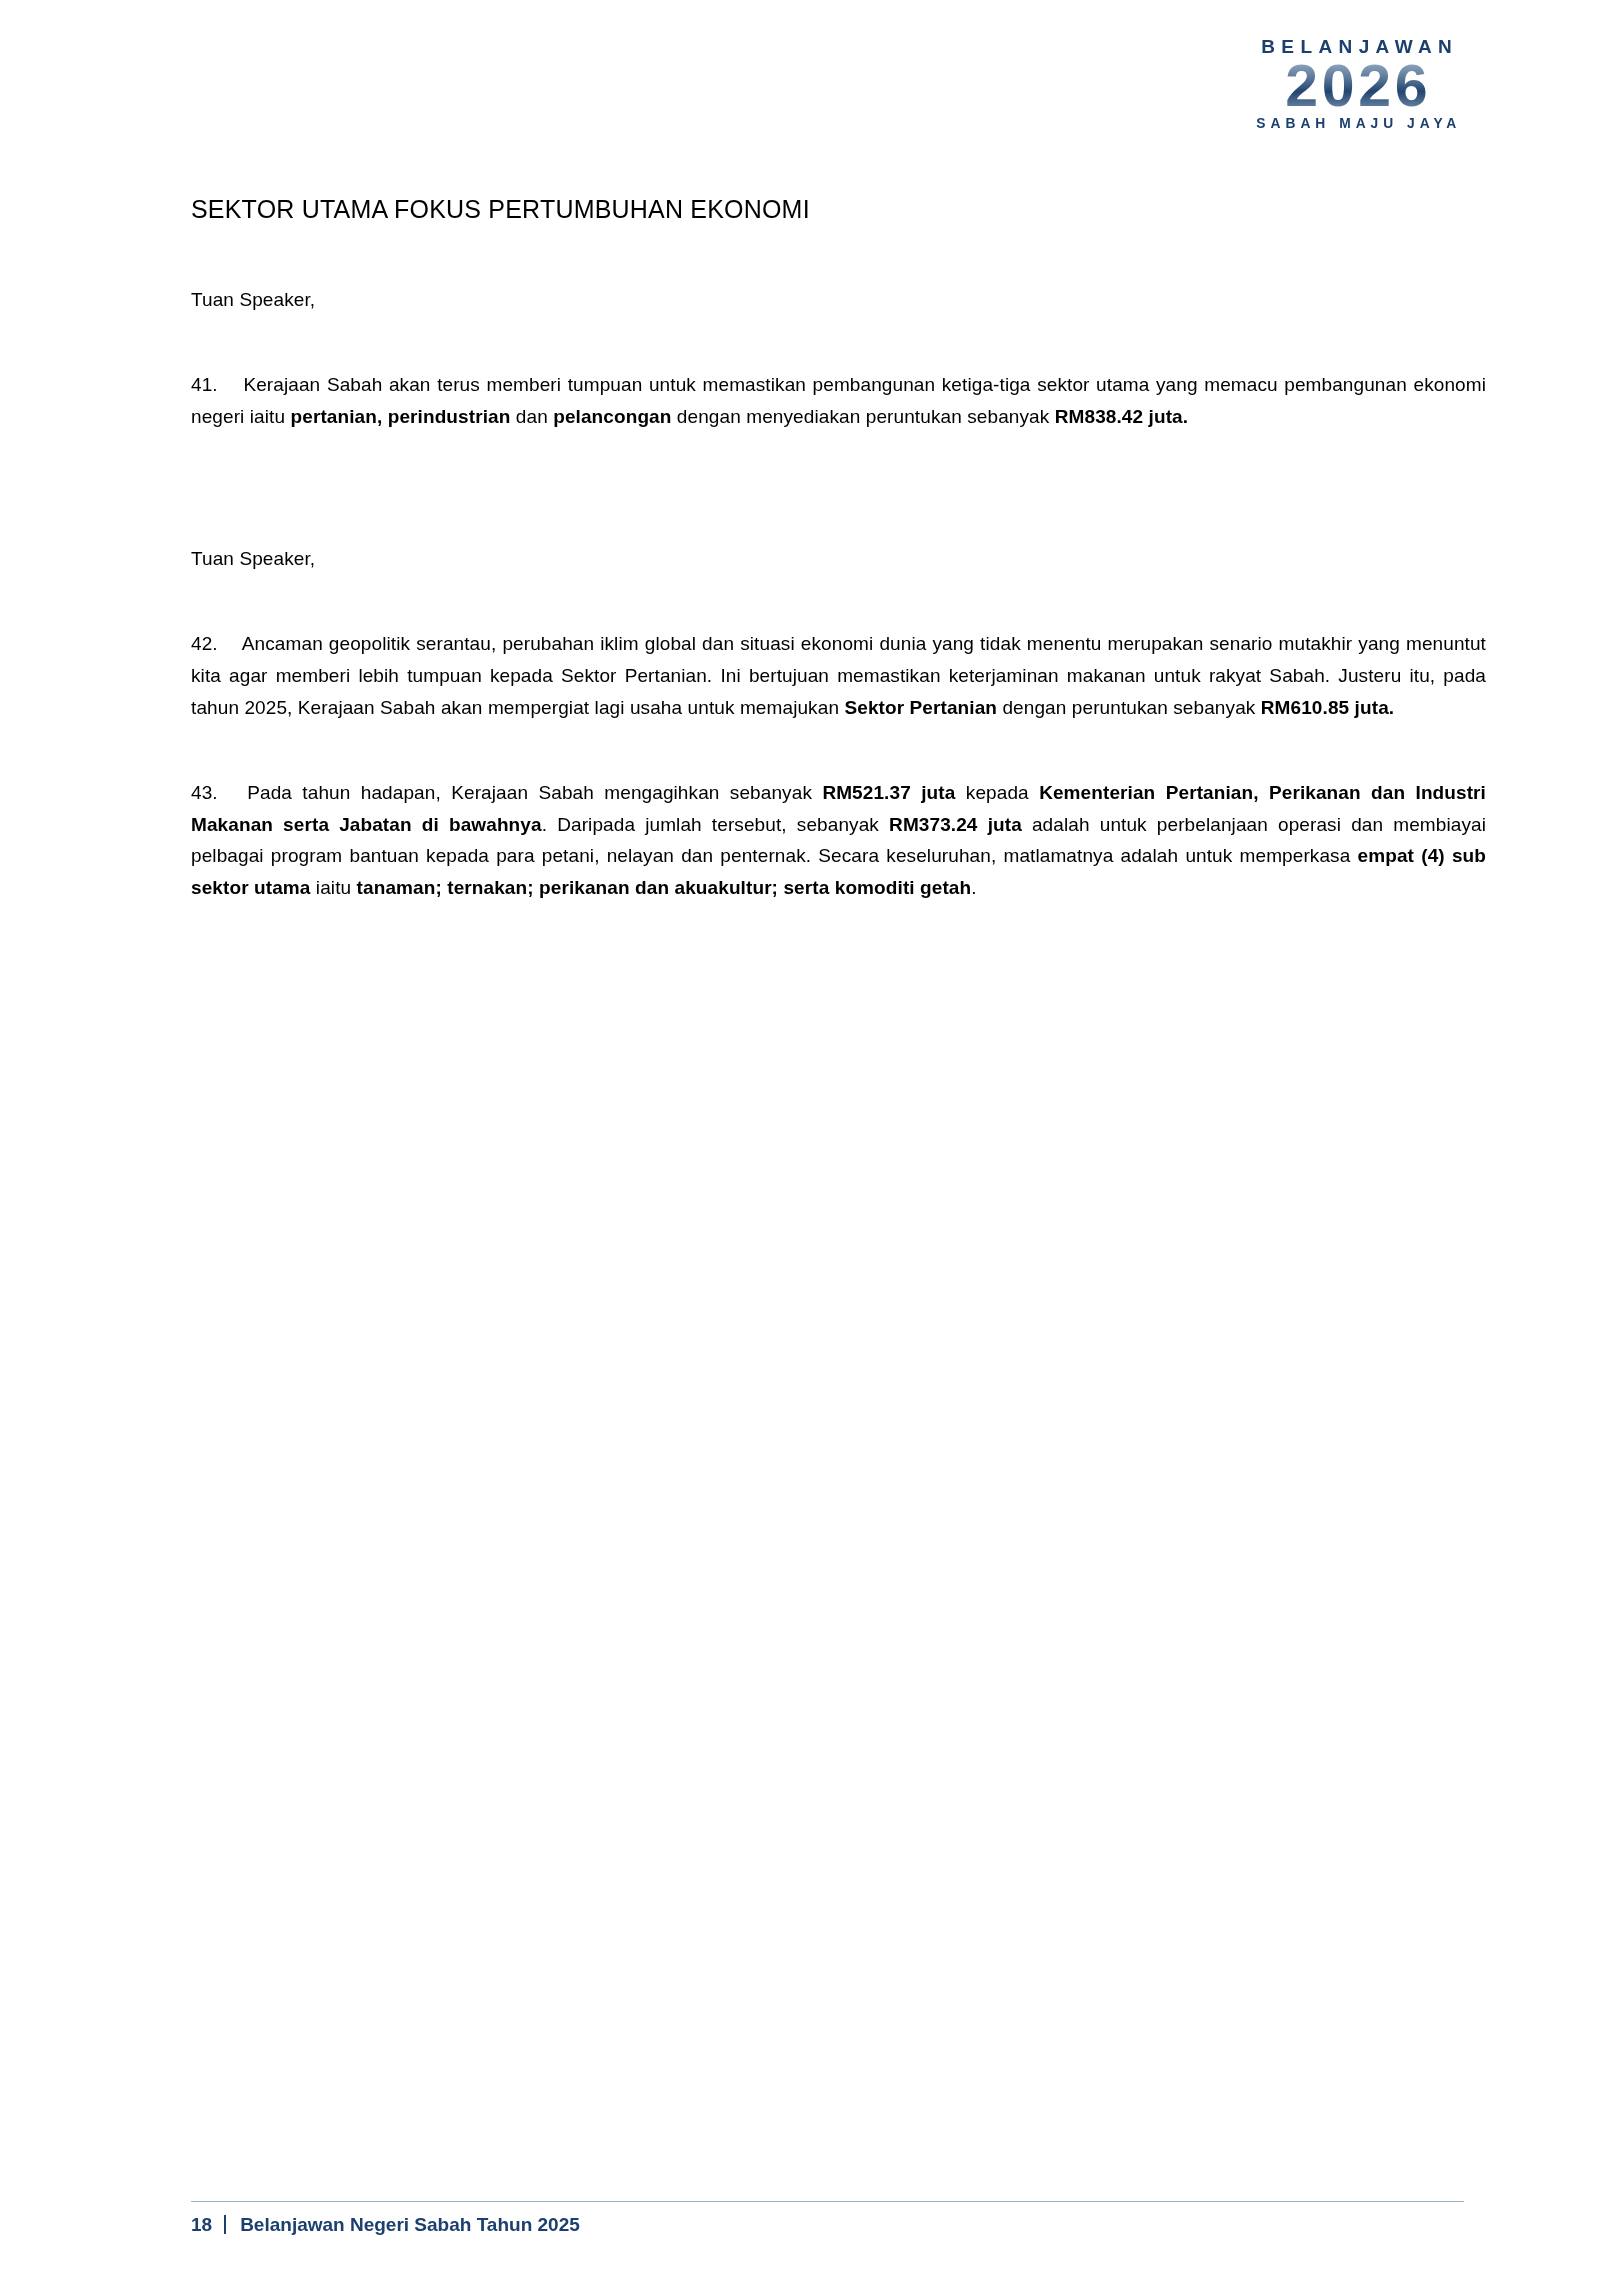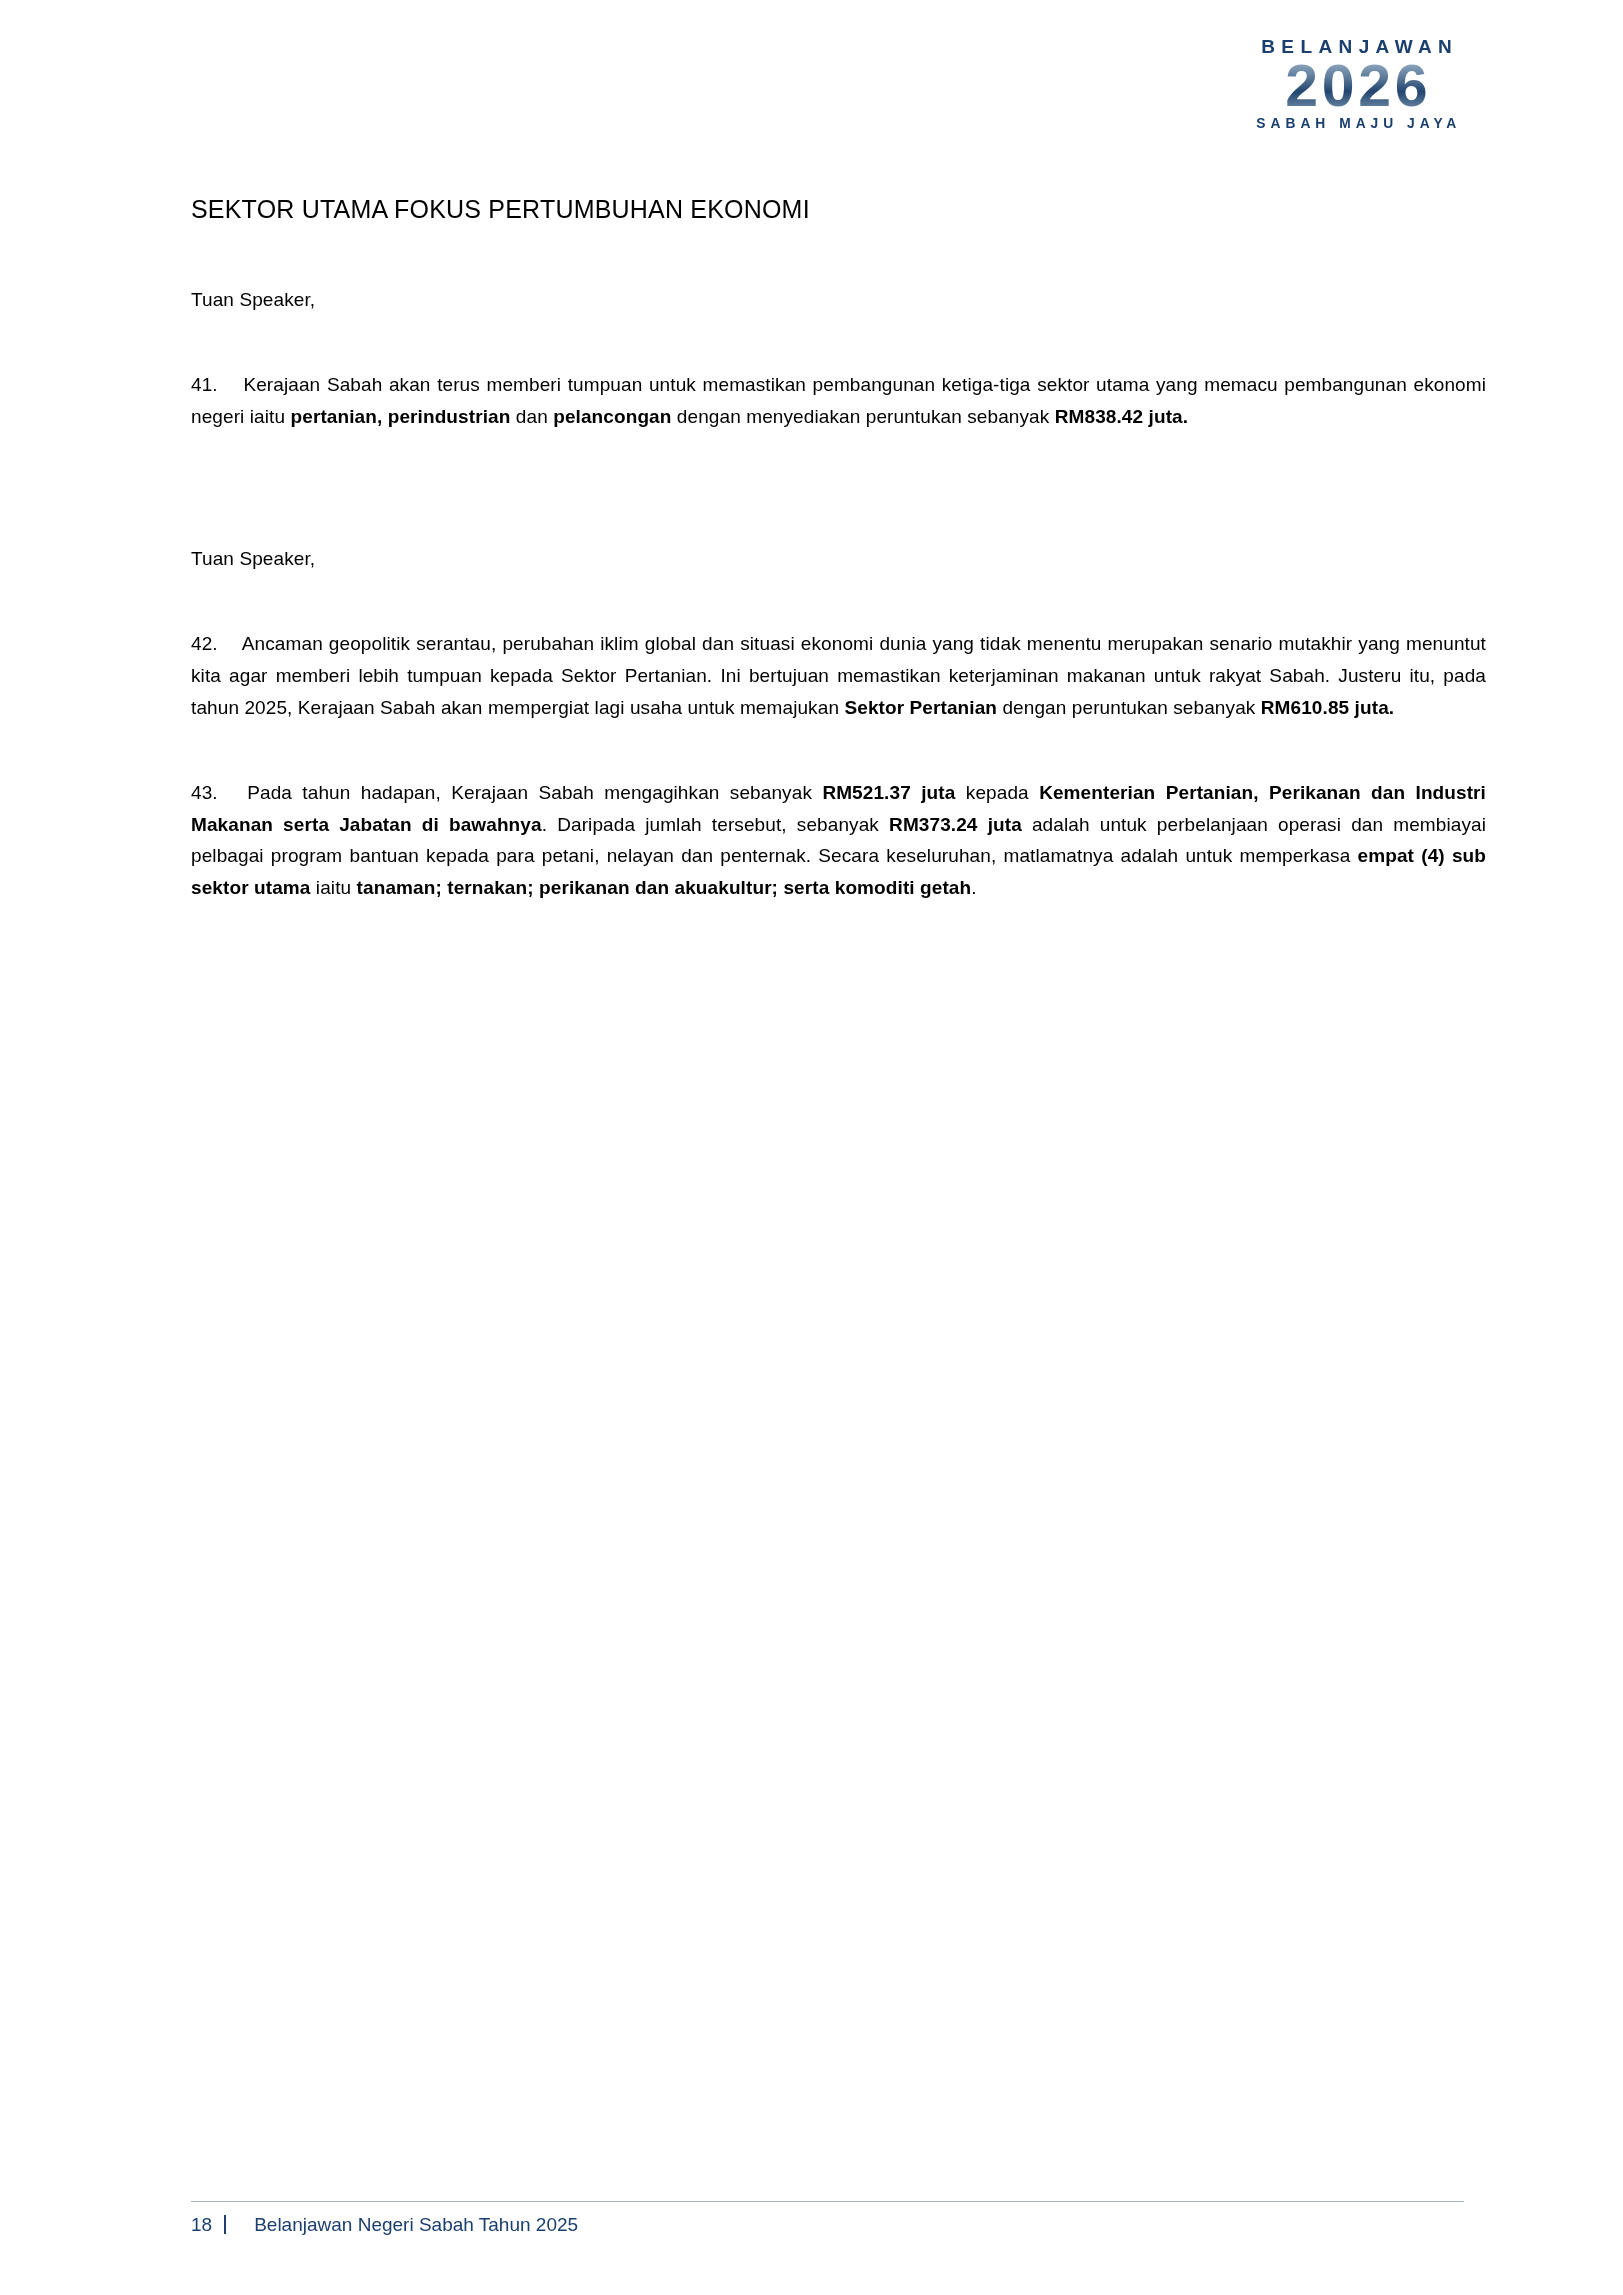--- a/index.html
+++ b/index.html
@@ -104,31 +104,31 @@
   }
   .footer-rule {
     border: none;
     border-top: 1.8px solid #9fb0c4;
     margin: 0 0 13px 0;
   }
   .footer-line {
     display: flex;
     align-items: center;
     font-size: 19px;
-    font-weight: normal;
+    font-weight: bold;
     color: #1b3f6e;
   }
   .footer-page {
     color: #1b3f6e;
     padding-right: 12px;
     border-right: 2.8px solid #1b3f6e;
     line-height: 1;
   }
   .footer-title {
-    padding-left: 28px;
+    padding-left: 14px;
     line-height: 1;
   }
 </style>
 </head>
 <body>
 
 <div class="page">
 
   <div class="logo">
     <div class="logo-top">BELANJAWAN</div>

